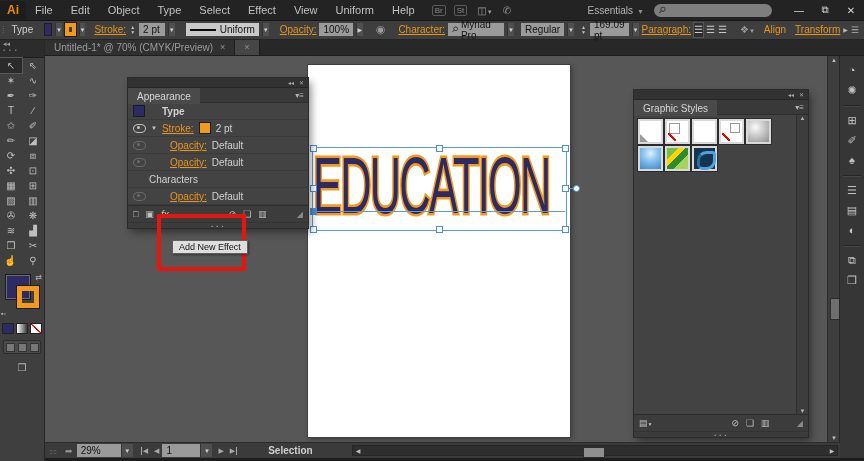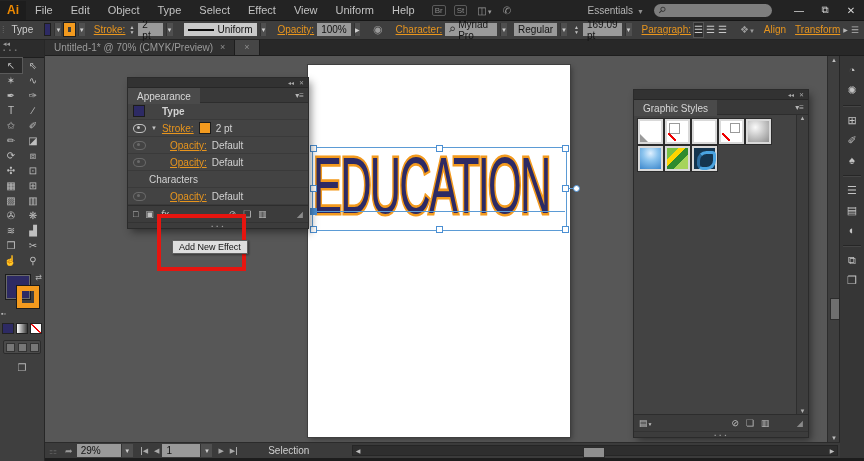--- a/index.html
+++ b/index.html
@@ -111,21 +111,21 @@
   .vscroll{position:absolute;right:24px;top:55px;width:12px;bottom:18px;background:#3e3e3e;border-left:1px solid #2c2c2c;z-index:6;}
   .vs-arrow{position:absolute;left:0;width:12px;height:10px;display:flex;align-items:center;justify-content:center;font-size:6px;color:#bdbdbd;}
   .vs-thumb{position:absolute;left:2px;top:243px;width:8px;height:20px;background:#6f6f6f;border:1px solid #2c2c2c;}
   
   .statusbar{position:absolute;left:45px;right:24px;bottom:3px;height:15px;background:#3b3b3b;border-top:1px solid #2b2b2b;display:flex;align-items:center;font-size:10px;z-index:25;}
   .sb-icn{color:#9a9a9a;font-size:9px;margin:0 4px;}
   .sb-icn.dim{opacity:.4;}
   .navbtn{color:#a8a8a8;font-size:7px;margin:0 3px;}
   .navbtn.bar-l{border-left:1px solid #a8a8a8;padding-left:1px;}
   .navbtn.bar-r{border-right:1px solid #a8a8a8;padding-right:1px;}
-  .sb-status{color:#cfcfcf;margin-left:28px;}
+  .sb-status{color:#cfcfcf;margin-left:28px;font-weight:bold;}
   .hscroll{position:absolute;left:307px;right:2px;top:2px;bottom:2px;background:#2e2e2e;border:1px solid #262626;}
   .hs-arrow{position:absolute;top:0;height:100%;width:10px;display:flex;align-items:center;justify-content:center;font-size:6px;color:#bdbdbd;}
   .hs-thumb{position:absolute;left:230px;top:1px;width:20px;height:9px;background:#8f8f8f;border:1px solid #2c2c2c;}
   .bottom-strip{position:absolute;left:0;right:0;bottom:0;height:3px;background:#1d1d1d;z-index:26;}
 </style>
 </head>
 <body>
 
 <div id="app">
 
@@ -187,21 +187,21 @@
       </span>
     <span class="dd">▼</span>
     <span class="field" style="width:48px;margin-left:4px">Regular</span>
     <span class="dd">▼</span>
     <span class="stepper" style="margin-left:4px">
         <span>▲</span>
         <span>▼</span>
       </span>
     <span class="field" style="width:46px">169.09 pt</span>
     <span class="dd">▼</span>
-    <span class="link" style="margin-left:7px">Paragraph:</span>
+    <span class="link" style="">Paragraph:</span>
     <span class="alignbtn on">☰</span>
     <span class="alignbtn">☰</span>
     <span class="alignbtn">☰</span>
     <span class="mb-icn" style="font-size:10px"><span>❖</span><span style="font-size:6px">▼</span></span>
     <span class="link" style="text-decoration:none;margin-left:6px">Align</span>
     <span class="link" style="margin-left:6px">Transform</span>
     <span class="cb-end">
         <span style="font-size:6px">▶</span>
         <span>☰</span>
       </span>

